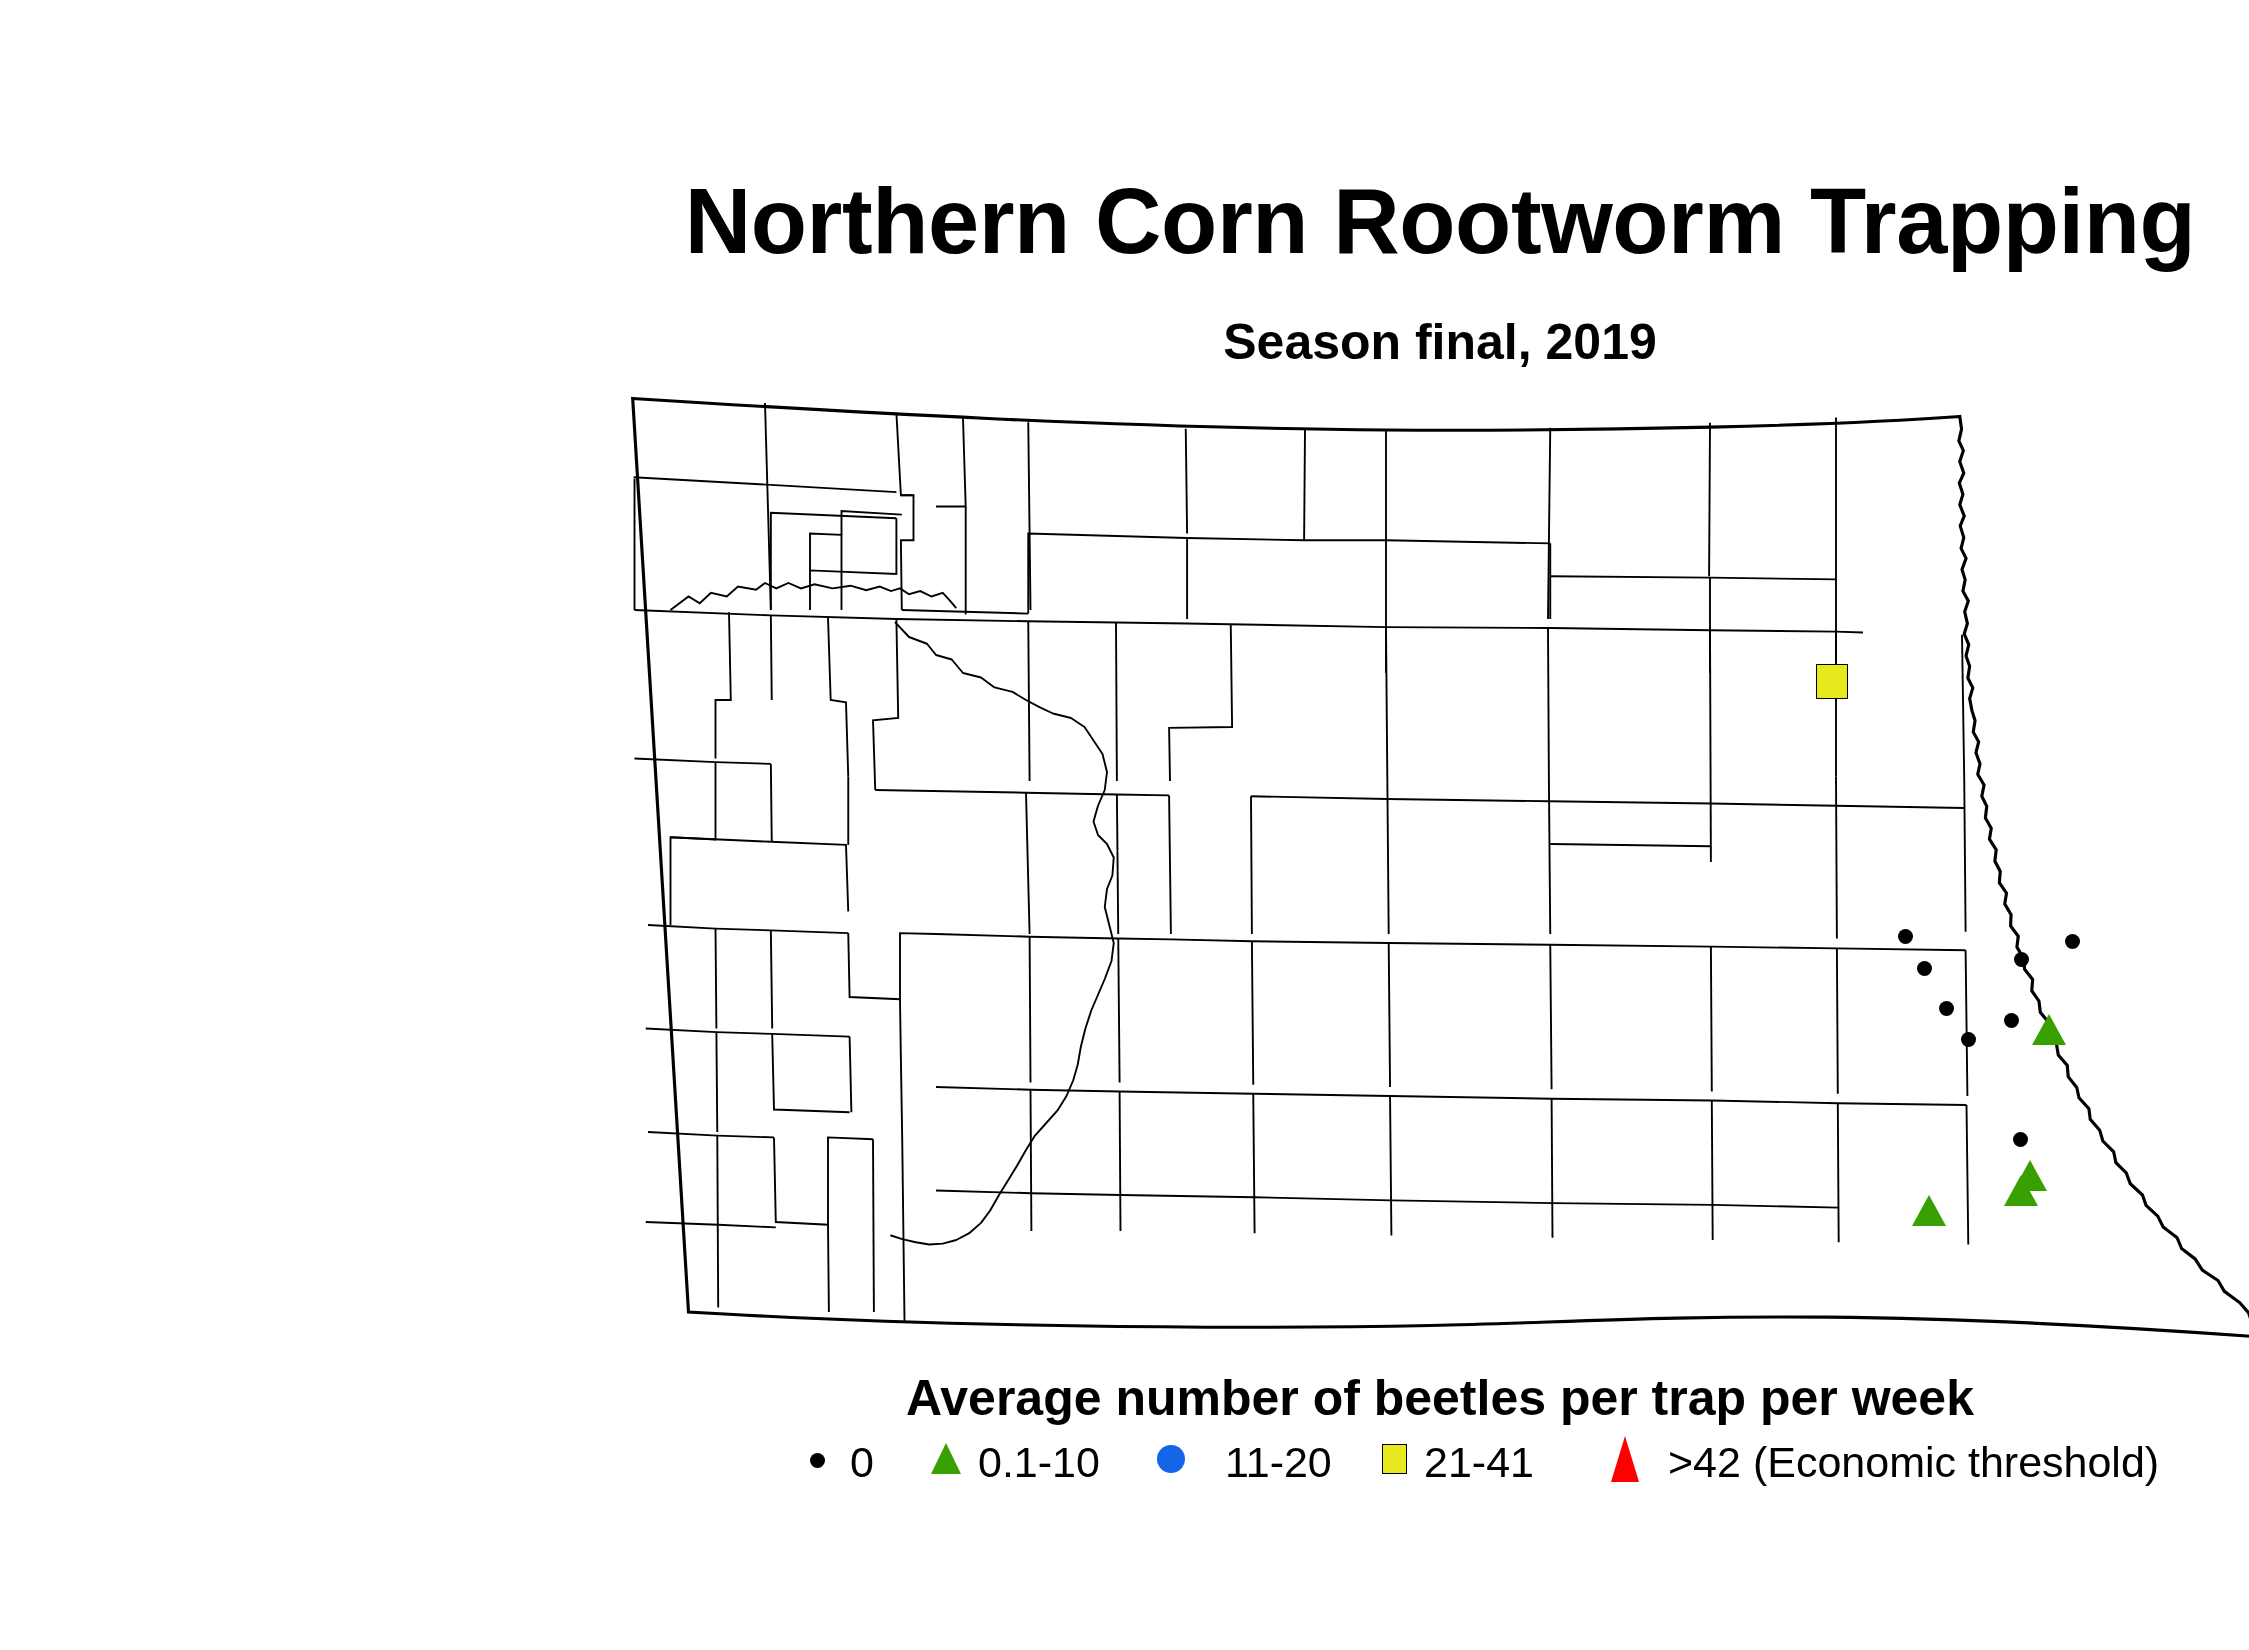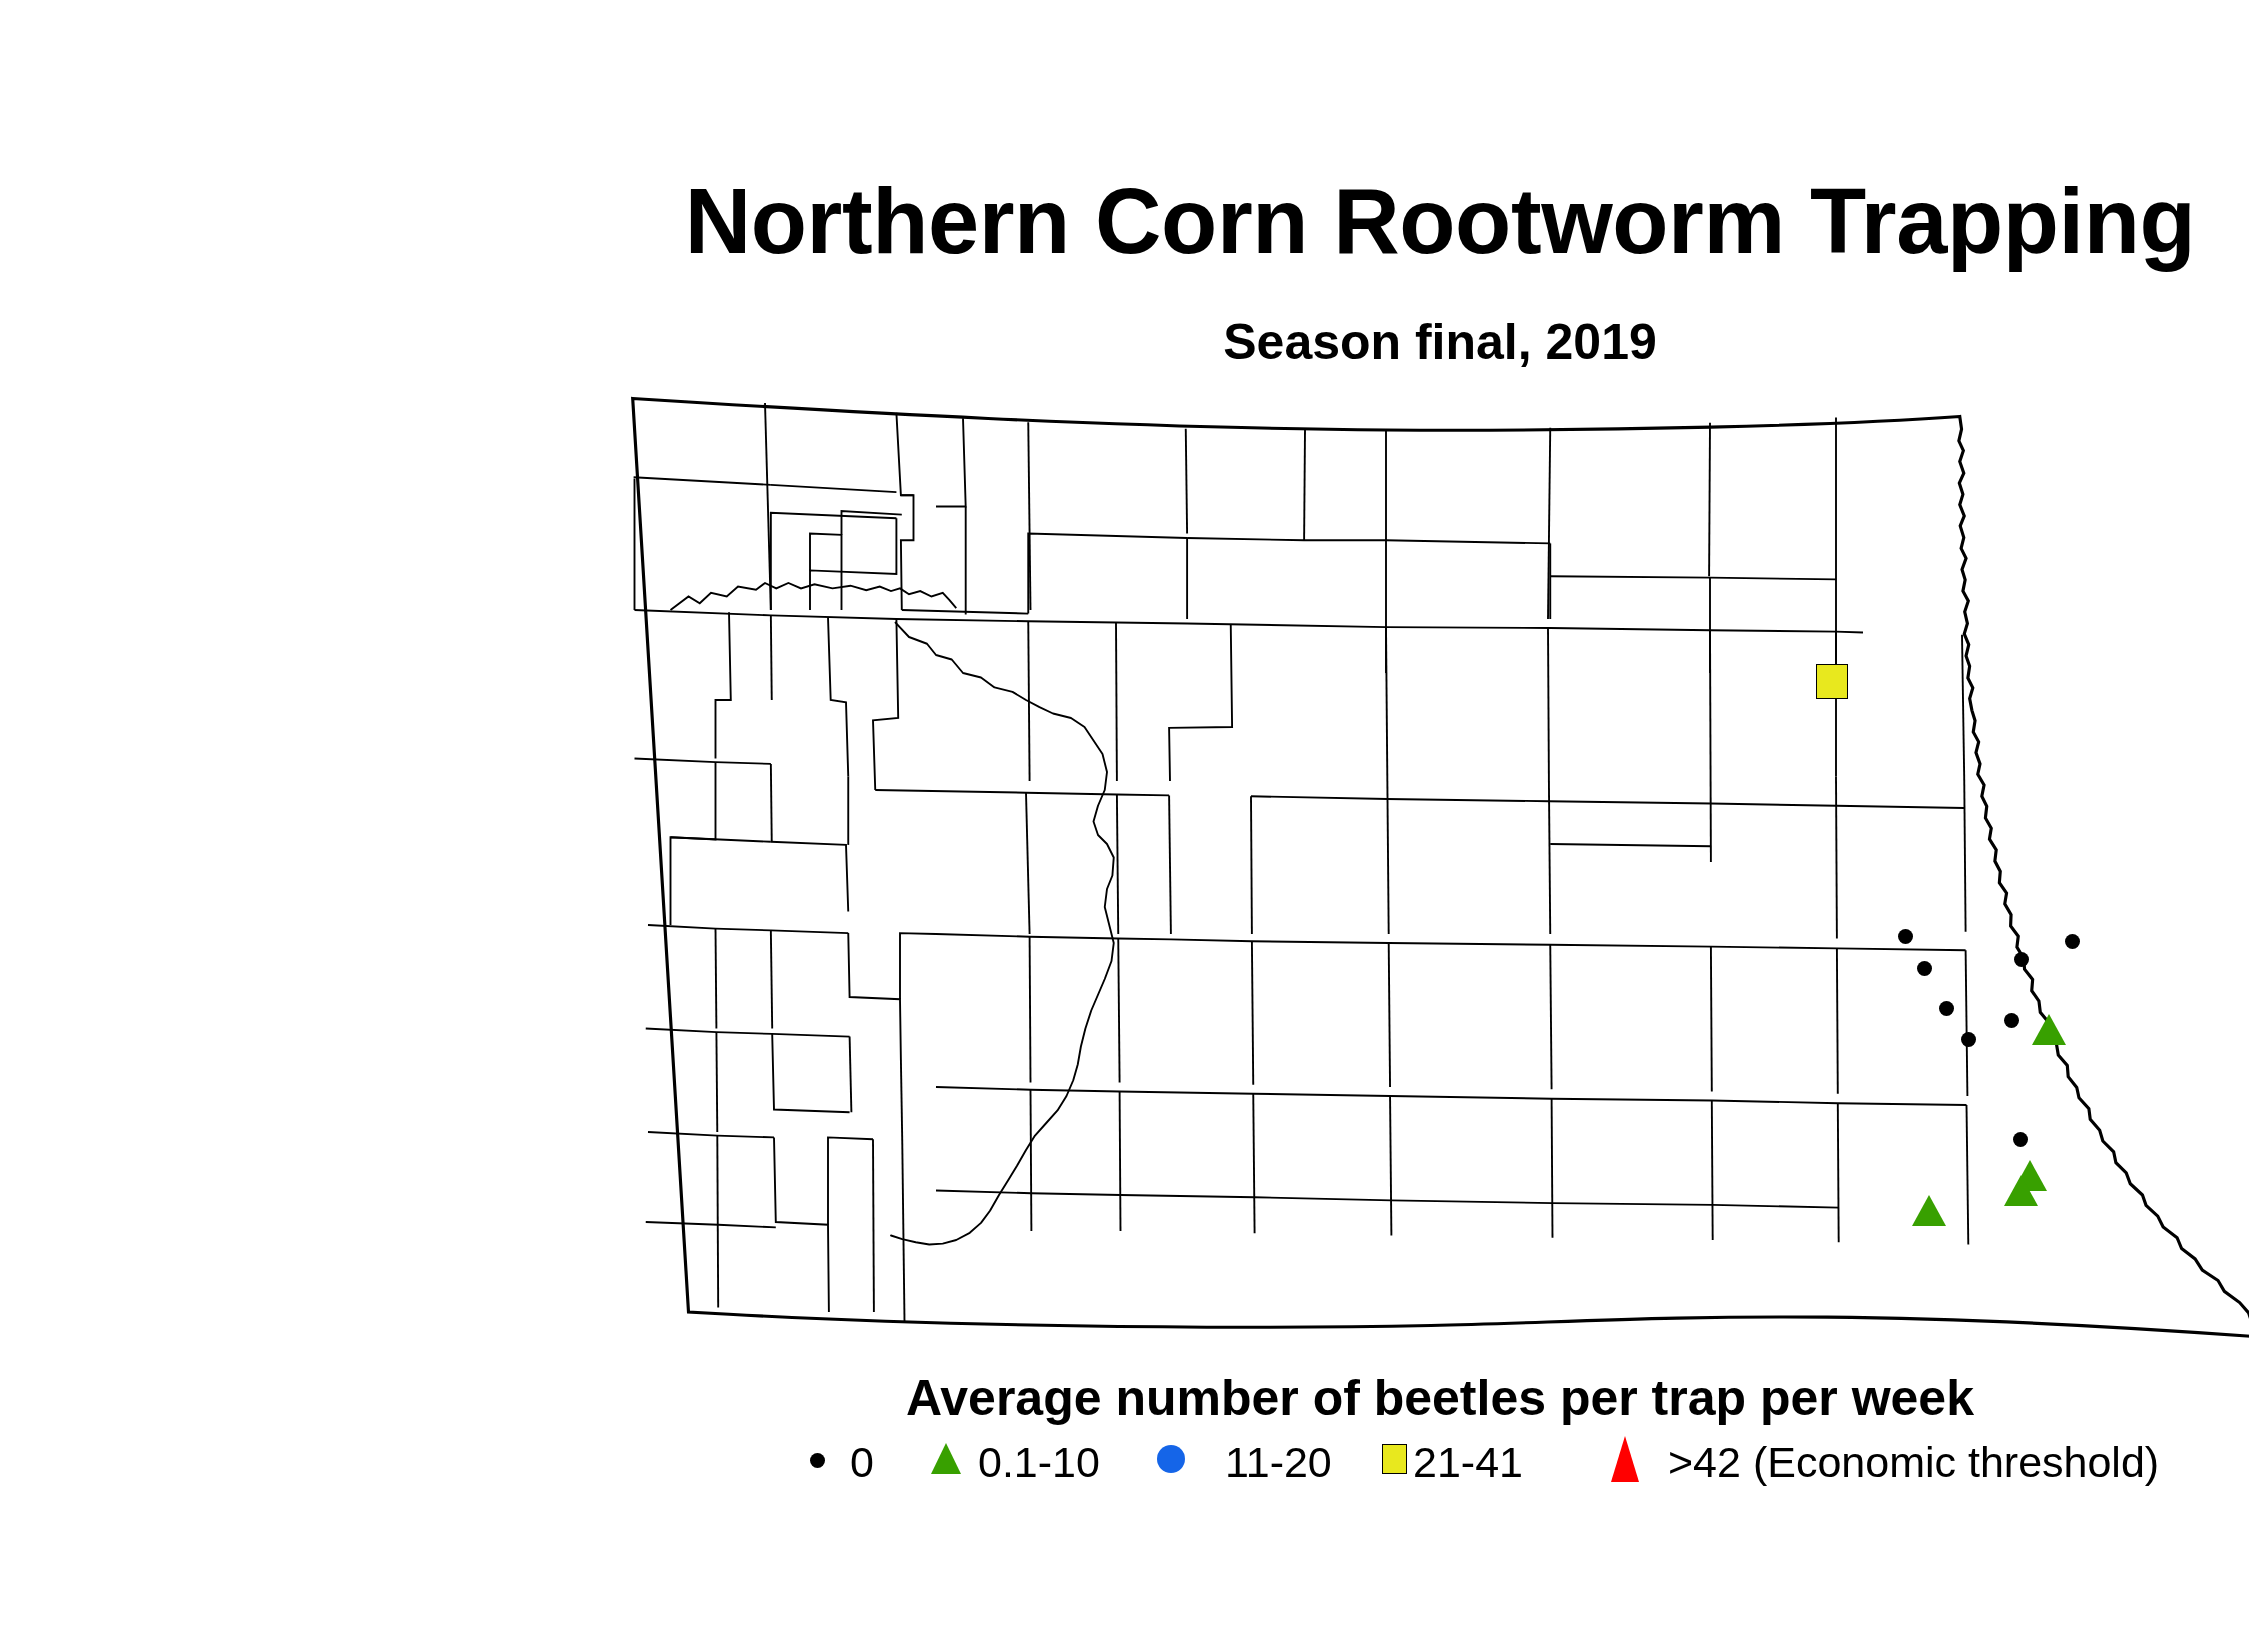--- a/index.html
+++ b/index.html
@@ -245,21 +245,21 @@
       <div class="legend-label" style="left:60px;">0.1-10</div>
     </div>
 
     <div class="legend-item" style="left:351px;">
       <div class="legend-swatch m-circle" style="left:13.5px;top:10px;width:28px;height:28px;background:#1565e8;"></div>
       <div class="legend-label" style="left:62px;margin-left:20px;">11-20</div>
     </div>
 
     <div class="legend-item" style="left:576px;">
       <div class="legend-swatch m-square" style="left:13.5px;top:9px;width:25px;height:30px;background:#e8e81e;"></div>
-      <div class="legend-label" style="left:45px;">21-41</div>
+      <div class="legend-label" style="left:56px;">21-41</div>
     </div>
 
     <div class="legend-item" style="left:805px;">
       <div class="legend-swatch m-tri" style="left:13.5px;top:0.9px;border-left:14.4px solid transparent;border-right:14.4px solid transparent;border-bottom:46px solid #ff0000;"></div>
       <div class="legend-label" style="left:71px;">&gt;42 (Economic threshold)</div>
     </div>
 
   </div>
 
 </div>

